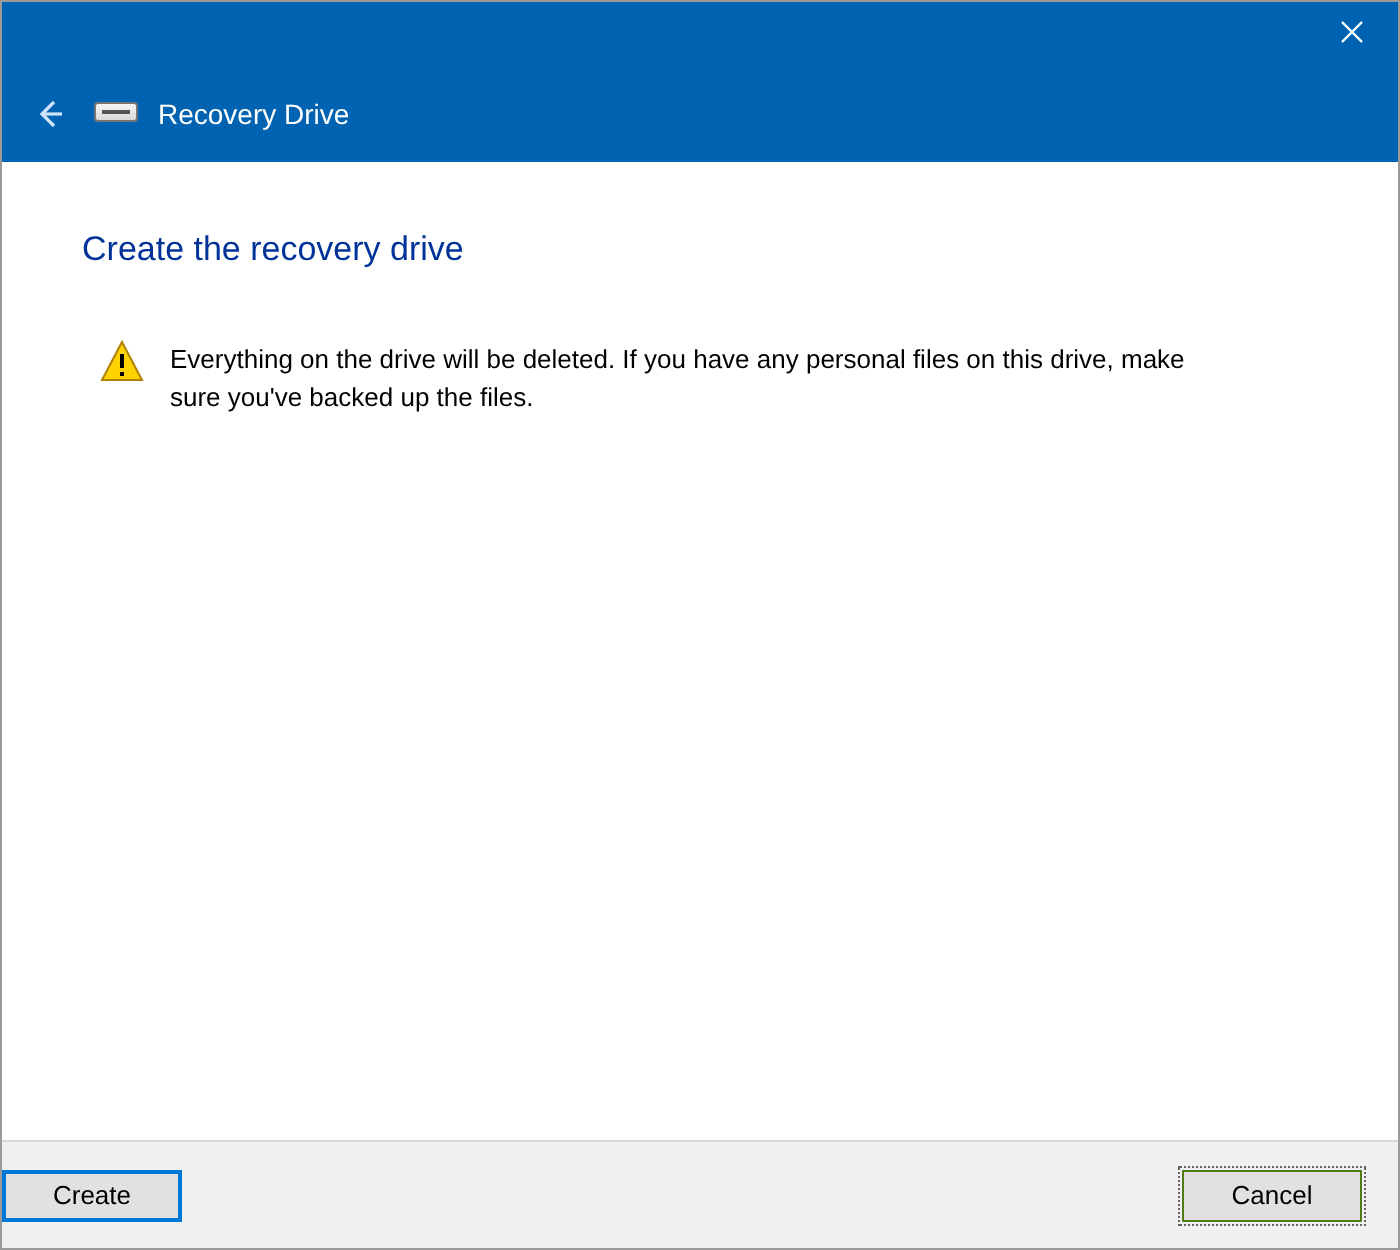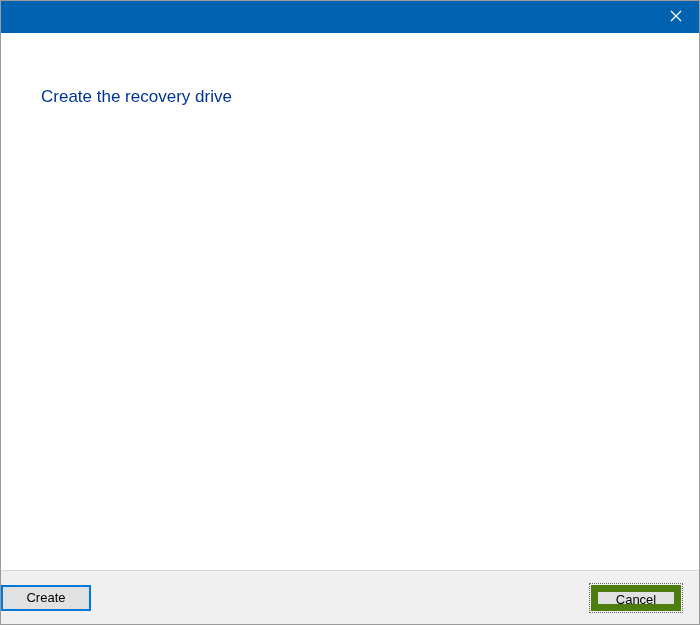--- a/index.html
+++ b/index.html
@@ -64,21 +64,20 @@
     background: #555;
   }
   .header-title {
     font-size: 14px;
     color: #fff;
   }
   .content {
     flex: 1;
     padding: 34px 40px 0 40px;
     background: #fff;
-    margin-top: 20px;
   }
   .page-title {
     color: #003399;
     font-size: 17px;
     font-weight: 400;
     margin-bottom: 36px;
   }
   .warning-row {
     display: flex;
     align-items: flex-start;
@@ -116,42 +115,65 @@
     cursor: pointer;
     padding: 0 8px;
   }
   .btn.primary {
     border: 1px solid #0078d7;
     outline: 1px solid #0078d7;
     outline-offset: -2px;
     background: #e1e1e1;
   }
   .btn.cancel {
-    border: 7px solid #4d7c0f;
+    border: 1px solid #4d7c0f;
     outline: 1px dotted #666;
     outline-offset: 1px;
   }
 </style>
 </head>
 <body>
 
 <div class="window">
 
   <div class="titlebar">
     <div class="close-btn">
       <svg viewBox="0 0 12 12">
         <line x1="1" y1="1" x2="11" y2="11" stroke="#ffffff" stroke-width="1.2"></line>
         <line x1="11" y1="1" x2="1" y2="11" stroke="#ffffff" stroke-width="1.2"></line>
       </svg>
     </div>
   </div>
 
+  <div class="headerbar">
+    <div class="back-arrow">
+      <svg viewBox="0 0 16 16">
+        <path d="M10 2 L4 8 L10 14" fill="none" stroke="#cfe5fb" stroke-width="1.6"></path>
+        <line x1="4" y1="8" x2="14" y2="8" stroke="#cfe5fb" stroke-width="1.6"></line>
+      </svg>
+    </div>
+    <div class="drive-icon">
+      <div class="dbody"></div>
+      <div class="slot"></div>
+    </div>
+    <div class="header-title">Recovery Drive</div>
+  </div>
 
   <div class="content">
     <div class="page-title">Create the recovery drive</div>
+    <div class="warning-row">
+      <div class="warn-icon">
+        <svg viewBox="0 0 24 24">
+          <polygon points="12,2 22,21 2,21" fill="#ffd200" stroke="#b08000" stroke-width="1"></polygon>
+          <rect x="11" y="8" width="2" height="7" fill="#000"></rect>
+          <rect x="11" y="17" width="2" height="2" fill="#000"></rect>
+        </svg>
+      </div>
+      <div class="warn-text">Everything on the drive will be deleted. If you have any personal files on this drive, make sure you've backed up the files.</div>
+    </div>
   </div>
 
   <div class="footer">
     <button class="btn primary">Create</button>
     <button class="btn cancel">Cancel</button>
   </div>
 
 </div>
 
 </body></html>

